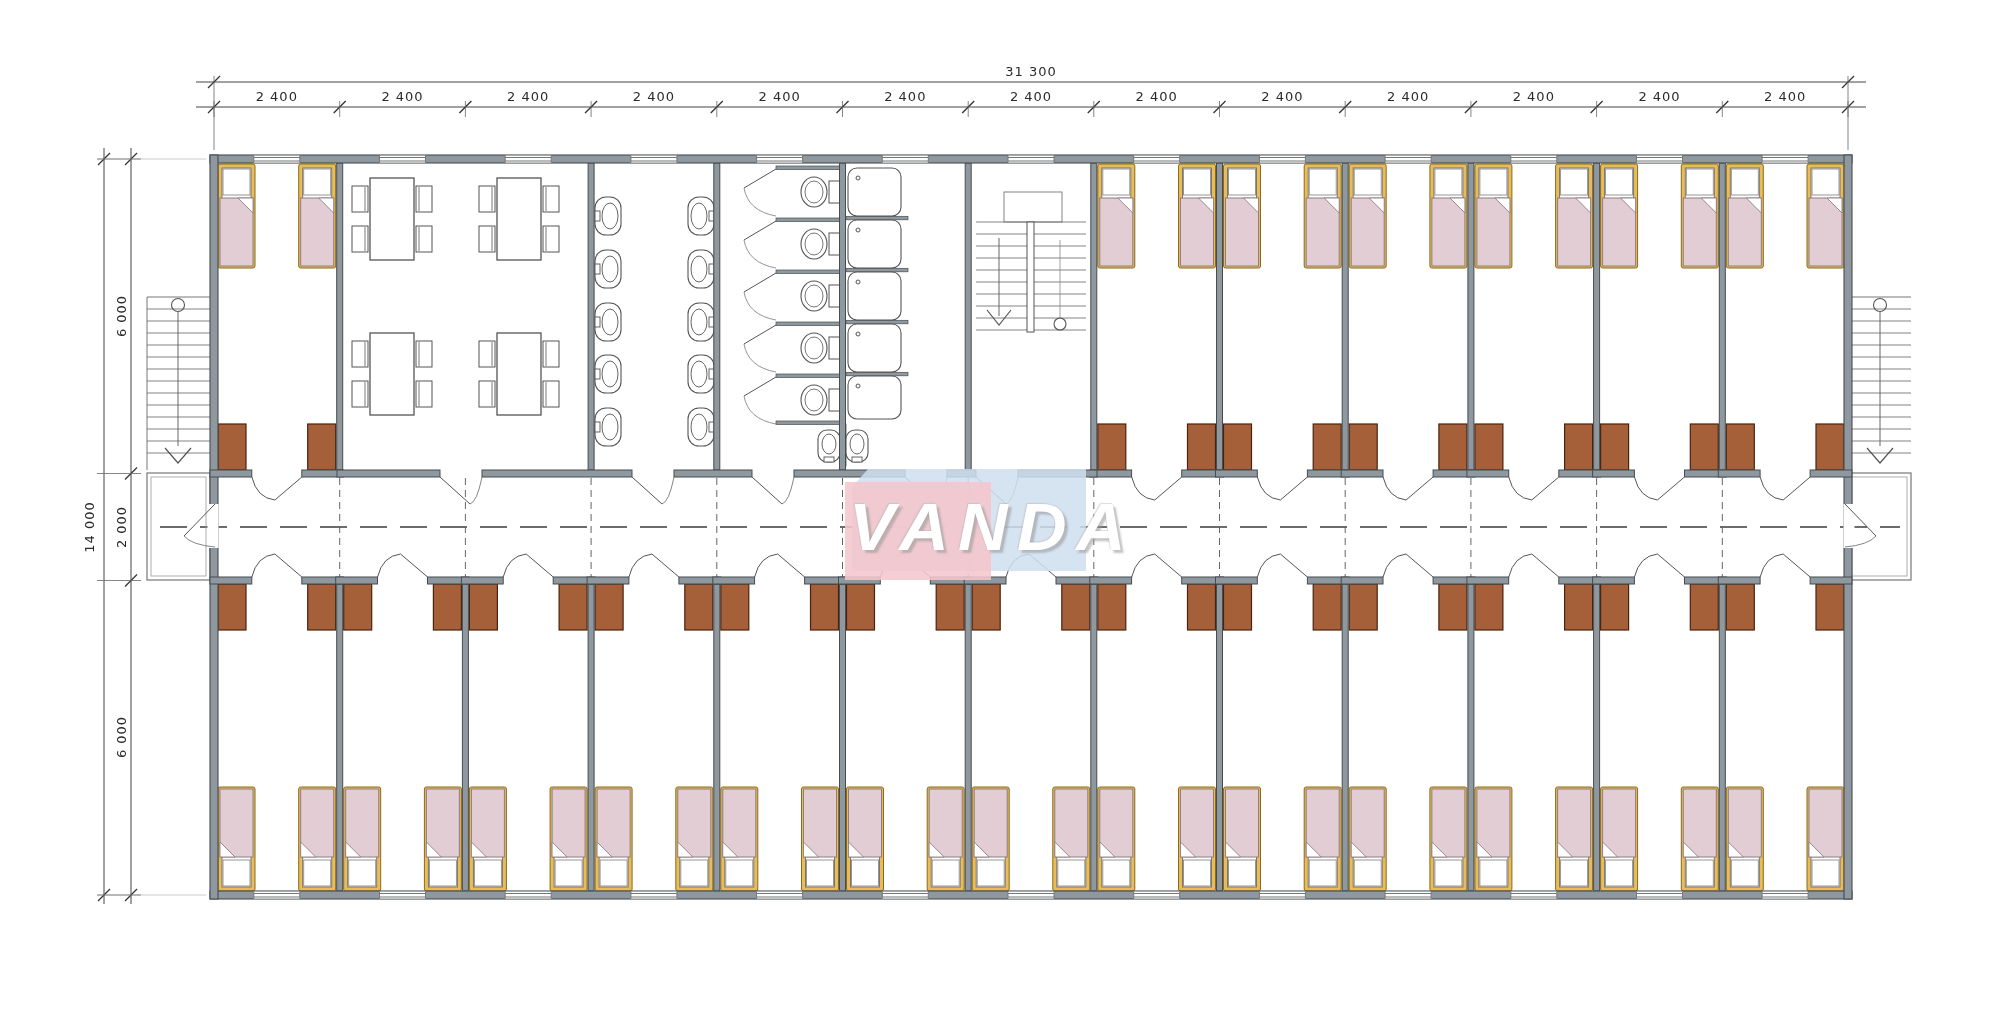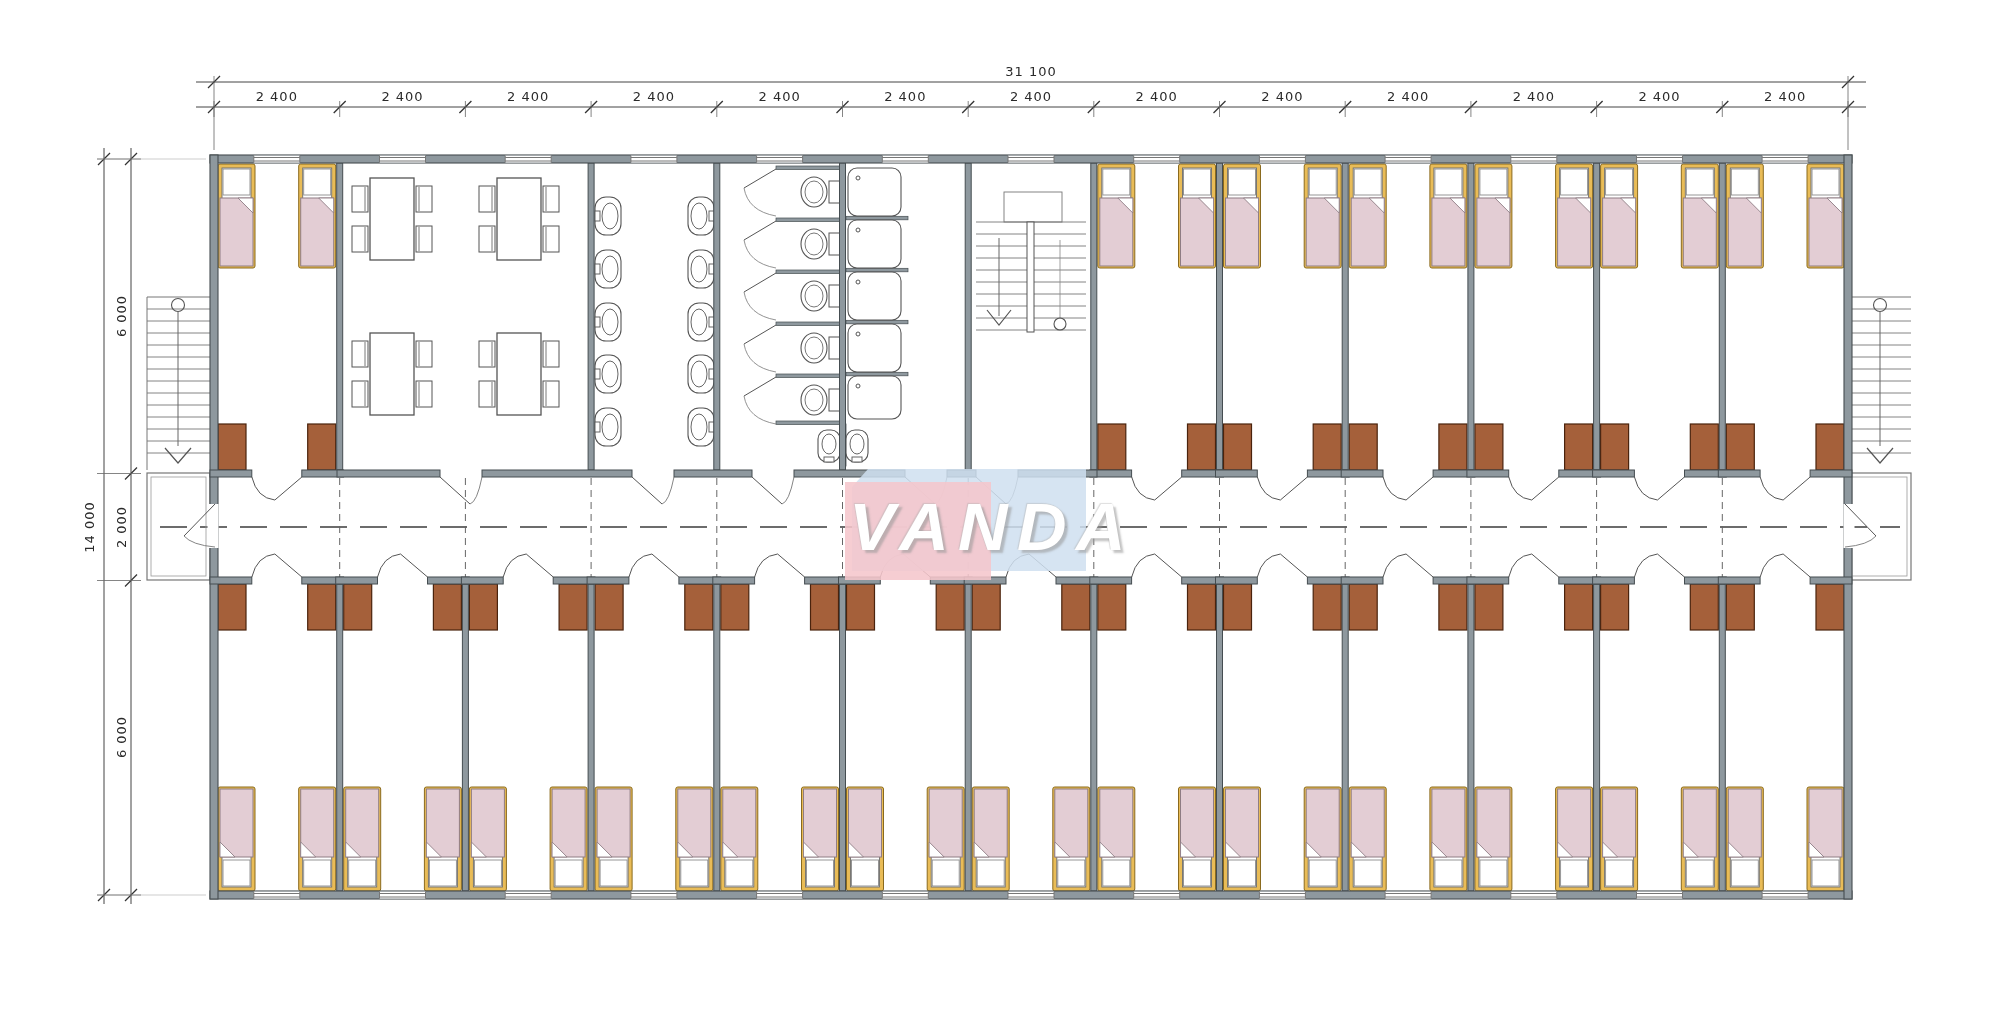--- a/index.html
+++ b/index.html
@@ -778,20 +778,20 @@
         <line x1="97.0" y1="895.0" x2="141.0" y2="895.0" stroke="#666" stroke-width="0.8"></line>
         <line x1="97.0" y1="159.0" x2="206.0" y2="159.0" stroke="#999" stroke-width="0.5"></line>
         <line x1="97.0" y1="895.0" x2="206.0" y2="895.0" stroke="#999" stroke-width="0.5"></line>
       </g>
       <g>
         <polygon points="852,487 868,469 1086,469 1086,571 852,571" fill="#cfdff0" fill-opacity="0.85"></polygon>
         <rect x="845" y="482" width="146" height="98" fill="#f5c6cc" fill-opacity="0.88"></rect>
       </g>
     </svg>
 
-  <div class="dim-label" style="left:1031px;top:71px;">31 100</div>
+  <div class="dim-label" style="left:1031px;top:71px;">31 300</div>
   <div class="dim-label rot" style="left:89px;top:527px;">14 000</div>
   <div class="dim-label rot" style="left:121px;top:316px;">6 000</div>
   <div class="dim-label rot" style="left:121px;top:527px;">2 000</div>
   <div class="dim-label rot" style="left:121px;top:737px;">6 000</div>
 
   <div id="vanda-text">VANDA</div>
 </div>
 
 </body></html>

